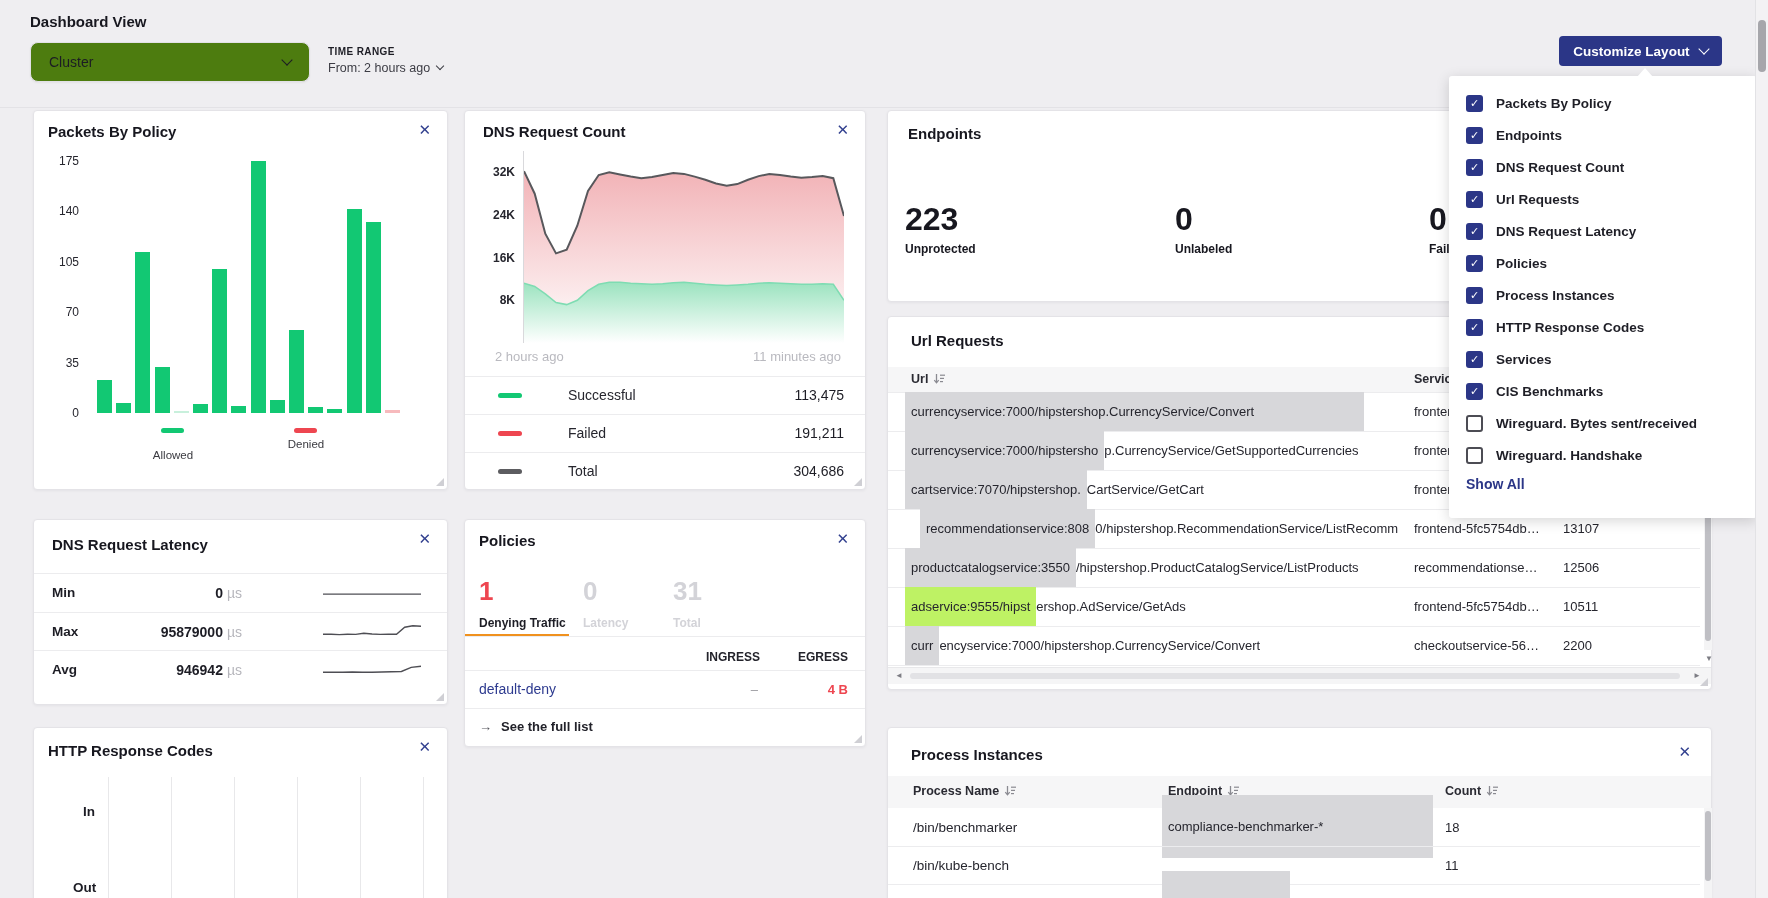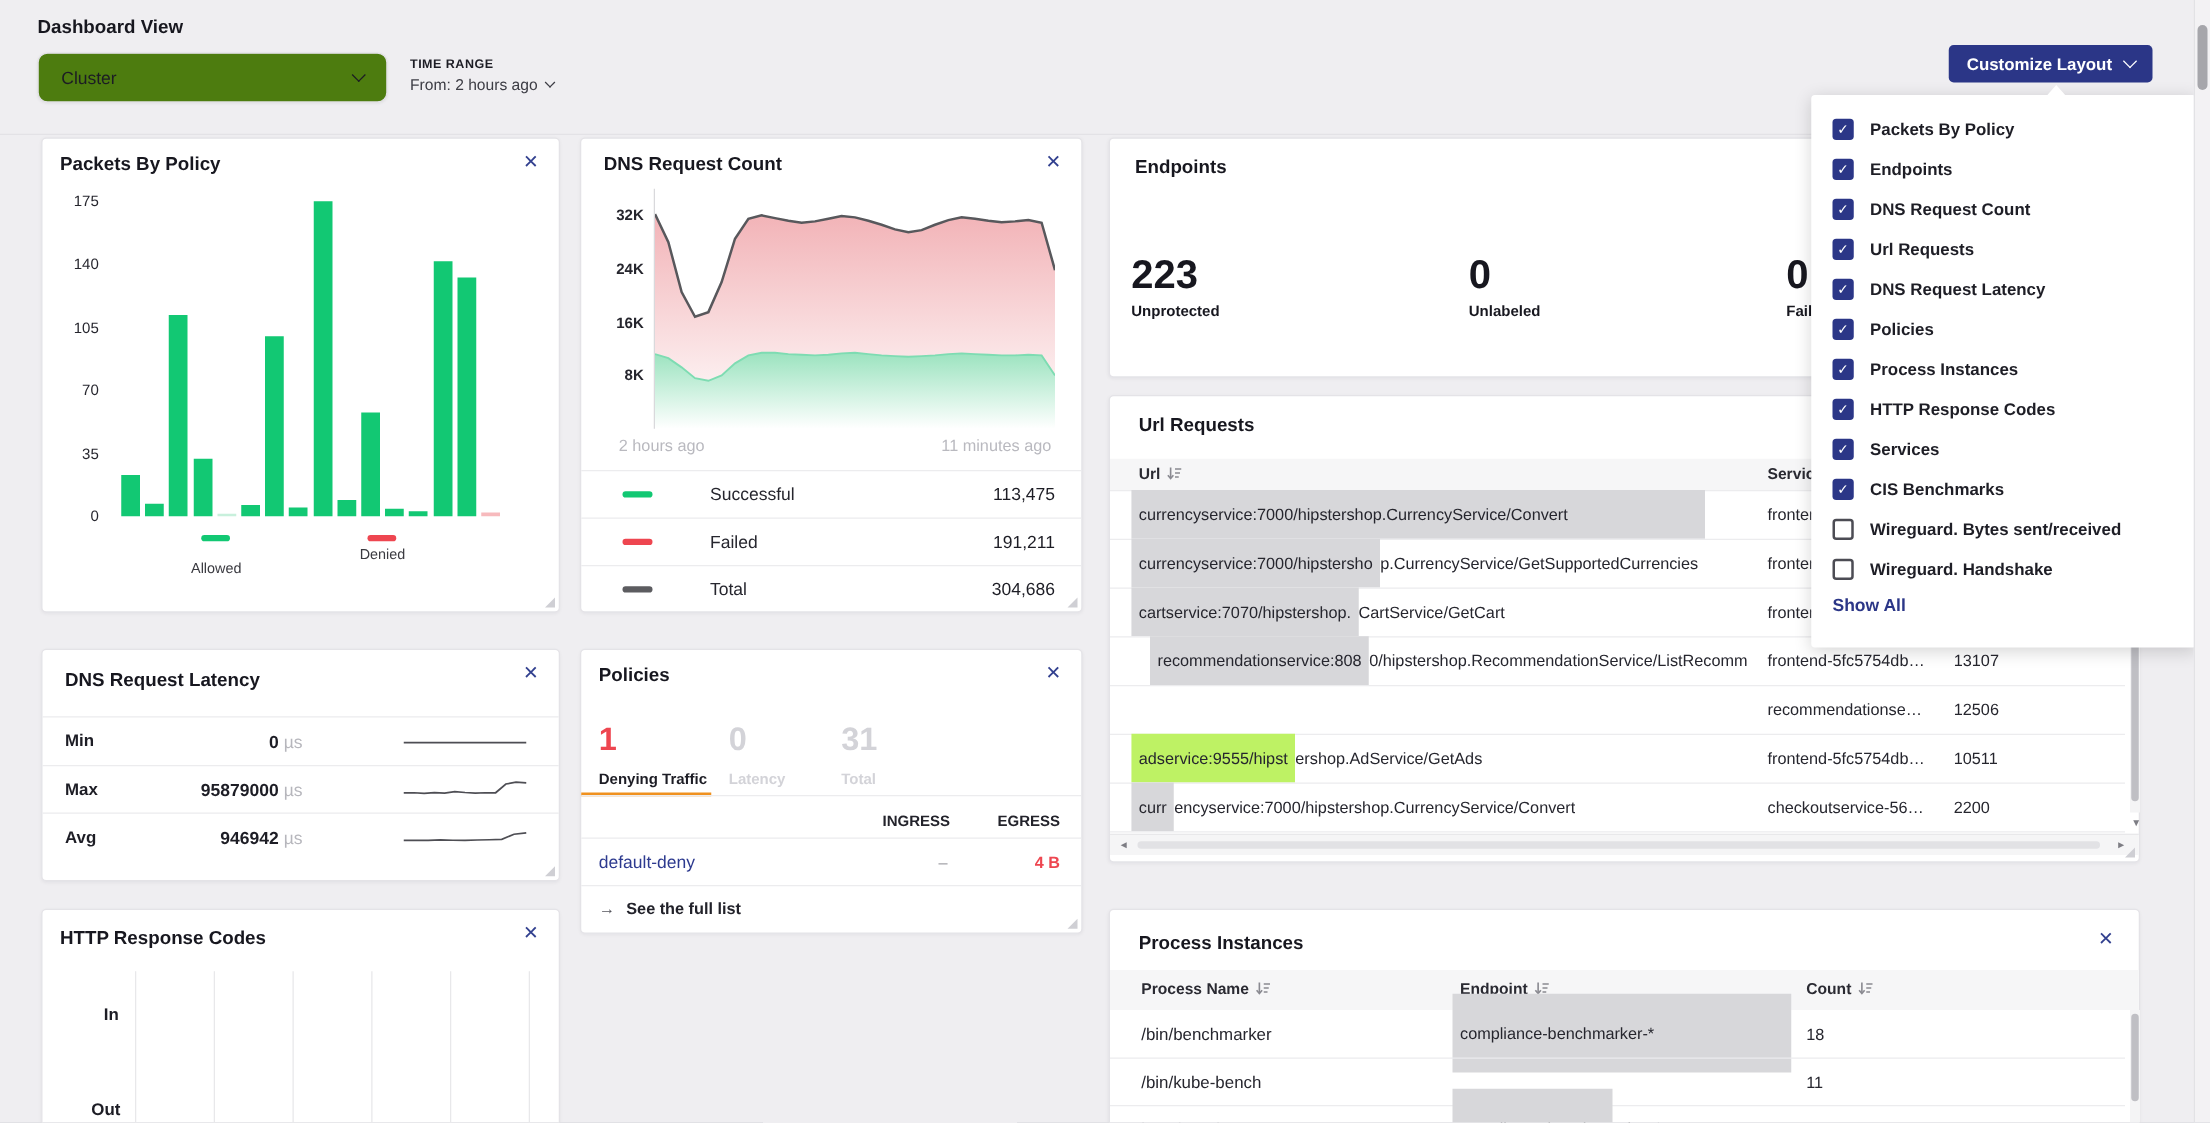--- a/index.html
+++ b/index.html
@@ -228,20 +228,21 @@
           <div class="td" style="left: 675px; top: 12px;"></div>
         </div>
         <div style="position: absolute; left: 0px; top: 192px; width: 812px; height: 39px;">
           <div class="row-line" style="top: 0px;"></div>
           <div class="td" style="left: 32px; top: 0px; height: 39px; line-height: 39px; max-width: 490px; overflow: hidden;"><span class="hl" style="background: rgb(215, 215, 218);">recommendationservice:808</span><span>0/hipstershop.RecommendationService/ListRecomm</span></div>
           <div class="td" style="left: 526px; top: 12px;">frontend-5fc5754db…</div>
           <div class="td" style="left: 675px; top: 12px;">13107</div>
         </div>
         <div style="position: absolute; left: 0px; top: 231px; width: 812px; height: 39px;">
           <div class="row-line" style="top: 0px;"></div>
+          <div class="td" style="left: 17px; top: 0px; height: 39px; line-height: 39px; max-width: 490px; overflow: hidden;"><span class="hl" style="background: rgb(215, 215, 218);">productcatalogservice:3550</span><span>/hipstershop.ProductCatalogService/ListProducts</span></div>
           <div class="td" style="left: 526px; top: 12px;">recommendationse…</div>
           <div class="td" style="left: 675px; top: 12px;">12506</div>
         </div>
         <div style="position: absolute; left: 0px; top: 270px; width: 812px; height: 39px;">
           <div class="row-line" style="top: 0px;"></div>
           <div class="td" style="left: 17px; top: 0px; height: 39px; line-height: 39px; max-width: 490px; overflow: hidden;"><span class="hl" style="background: #bef264;">adservice:9555/hipst</span><span>ershop.AdService/GetAds</span></div>
           <div class="td" style="left: 526px; top: 12px;">frontend-5fc5754db…</div>
           <div class="td" style="left: 675px; top: 12px;">10511</div>
         </div>
         <div style="position: absolute; left: 0px; top: 309px; width: 812px; height: 39px;">

